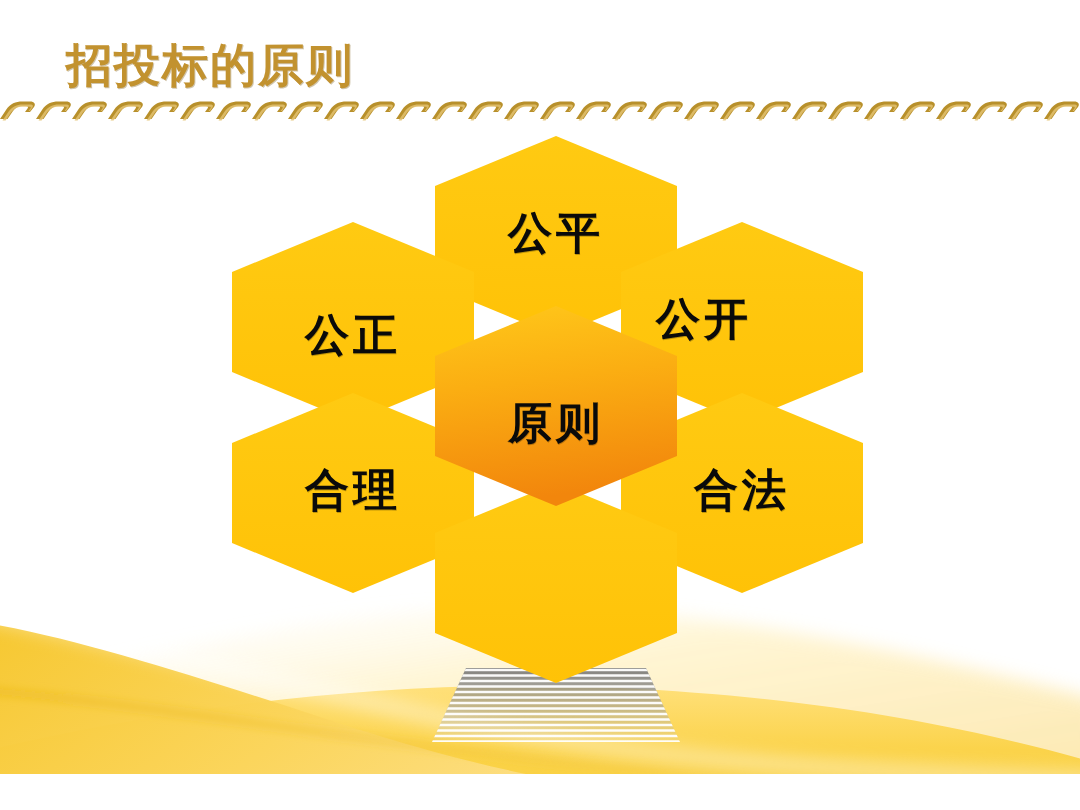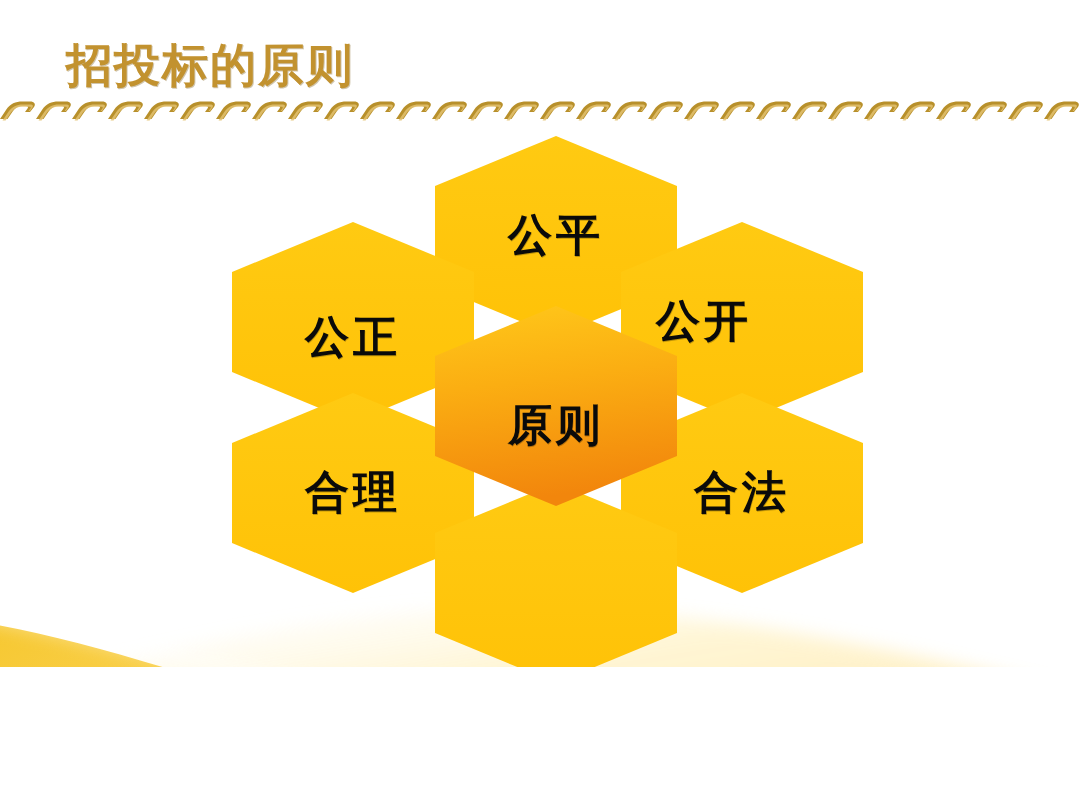--- a/index.html
+++ b/index.html
@@ -4,21 +4,21 @@
 <title>招投标的原则</title>
 <style>
   html, body {
     margin: 0;
     padding: 0;
     background: #ffffff;
   }
   #slide {
     position: relative;
     width: 1080px;
-    height: 667px;
+    height: 774px;
     overflow: hidden;
     background: #ffffff;
     font-family: "DejaVu Sans", "Liberation Sans", sans-serif;
   }
 
   
   .bg-layer {
     position: absolute;
     inset: 0;
     pointer-events: none;
@@ -65,21 +65,21 @@
   .hex-label {
     position: absolute;
     color: #0a0a0a;
     font-size: 44px;
     font-weight: bold;
     letter-spacing: 4px;
     line-height: 1;
     white-space: nowrap;
     transform: translate(-50%, -50%);
     text-shadow: 0.5px 0.5px 0 rgba(0,0,0,0.25);
-    font-family: Liberation Serif, serif;
+    font-family: Liberation Mono, monospace;
   }
 </style>
 </head>
 <body>
 
 <div id="slide">
 
   <div class="bg-layer">
     <svg viewBox="0 0 1080 810" xmlns="http://www.w3.org/2000/svg">
       <defs>

